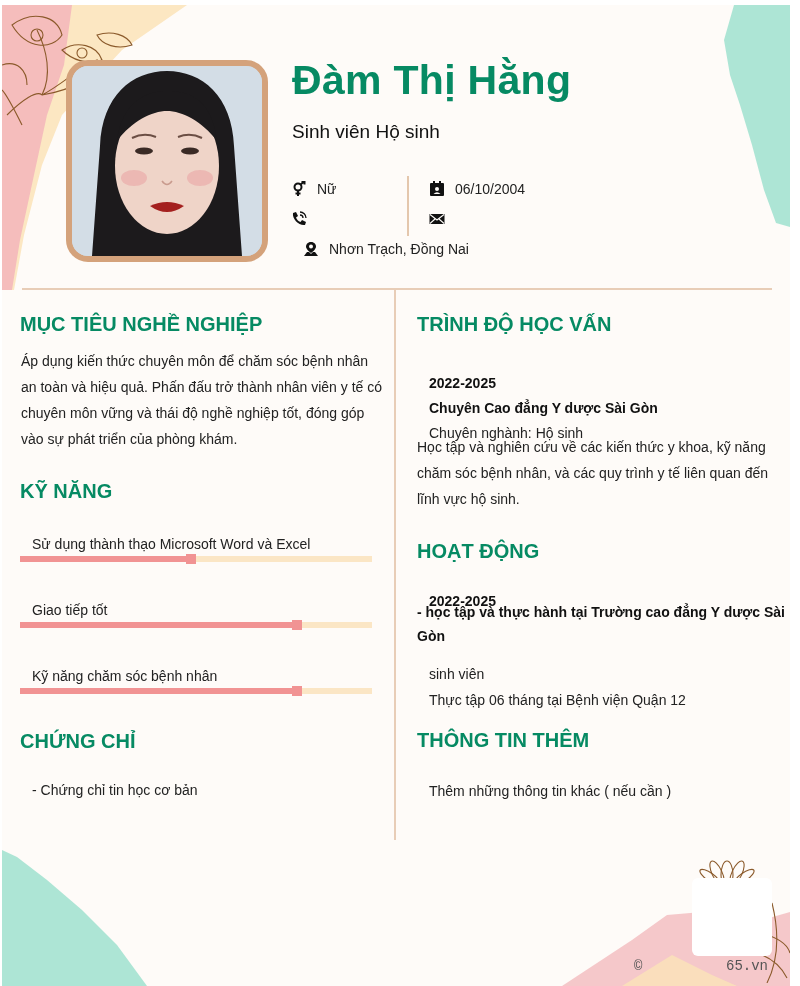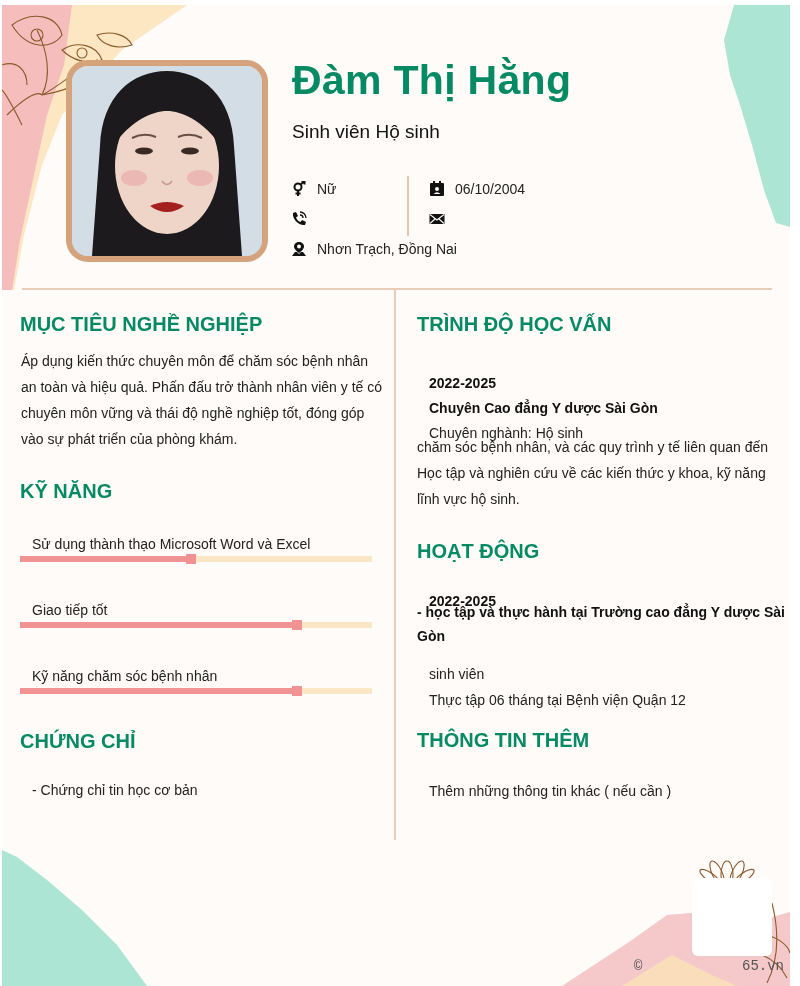--- a/index.html
+++ b/index.html
@@ -15,21 +15,21 @@
   .hdiv{position:absolute;left:20px;top:283px;width:750px;height:2px;background:#e8cdb7;}
   .coldiv{position:absolute;left:392px;top:285px;width:2px;height:550px;background:#e8cdb7;}
   .sec-title{position:absolute;font-size:20px;font-weight:bold;color:#068a63;margin:0;}
   .para{position:absolute;font-size:14px;line-height:26px;color:#222;margin:0;}
   .line{position:absolute;font-size:14px;color:#222;margin:12px;}
   .bold{font-weight:bold;color:#111;}
   .bar{position:absolute;left:18px;width:352px;height:6px;background:#fbe6c5;}
   .bar .fill{position:absolute;left:0;top:0;height:6px;background:#f19393;}
   .bar .knob{position:absolute;top:-2px;width:10px;height:10px;background:#f19393;}
   .copy{position:absolute;left:634px;top:958px;font-family:"Liberation Mono",monospace;font-size:14px;color:#555;}
-  .copy2{position:absolute;left:726px;top:958px;font-family:"Liberation Mono",monospace;font-size:14px;color:#555;margin-left:16px;}
+  .copy2{position:absolute;left:726px;top:958px;font-family:"Liberation Mono",monospace;font-size:14px;color:#555;}
 </style>
 </head>
 <body>
 
 <div class="page">
 
   <svg class="deco" style="left:0;top:0" width="200" height="290" viewBox="0 0 200 290">
     <path d="M0,0 L185,0 L120,45 L60,110 L40,160 L22,230 L12,285 L0,285 Z" fill="#fbe3b8" opacity="0.85"></path>
     <path d="M0,0 L70,0 L62,60 L45,110 L32,170 L18,235 L10,285 L0,285 Z" fill="#f4b8bb" opacity="0.9"></path>
     <g stroke="#8b5a2b" stroke-width="1.1" fill="none">
@@ -130,21 +130,21 @@
   </div>
   <div class="info" style="left:427px;top:206px">
     <span class="ico">
       <svg width="16" height="16" viewBox="0 0 16 16">
           <rect x="0.5" y="3" width="15" height="10" fill="#111"></rect>
           <path d="M1,3.5 L8,9 L15,3.5 M1,12.5 L6,8 M15,12.5 L10,8" stroke="#fefbf8" stroke-width="1.1" fill="none"></path>
         </svg>
     </span>
     <span></span>
   </div>
-  <div class="info" style="left:289px;top:236px">
+  <div class="info" style="left:301px;top:236px">
     <span class="ico">
       <svg width="16" height="16" viewBox="0 0 16 16">
           <path d="M8,1 C4.5,1 3,3.5 3,5.5 C3,8.5 8,12 8,12 C8,12 13,8.5 13,5.5 C13,3.5 11.5,1 8,1 Z" fill="#111"></path>
           <circle cx="8" cy="5.5" r="2" fill="#fefbf8"></circle>
           <path d="M1,15 L4,11 L6,11 L8,13 L10,11 L12,11 L15,15 Z" fill="#111"></path>
         </svg>
     </span>
     <span>Nhơn Trạch, Đồng Nai</span>
   </div>
   <div class="vdiv"></div>
@@ -181,22 +181,22 @@
   </div>
 
   <h2 class="sec-title" style="left:18px;top:725px">CHỨNG CHỈ</h2>
   <div class="line" style="left:18px;top:765px">- Chứng chỉ tin học cơ bản</div>
 
   <h2 class="sec-title" style="left:415px;top:308px">TRÌNH ĐỘ HỌC VẤN</h2>
   <div class="line bold" style="left:415px;top:358px">2022-2025</div>
   <div class="line bold" style="left:415px;top:383px">Chuyên Cao đẳng Y dược Sài Gòn</div>
   <div class="line" style="left:415px;top:408px">Chuyên nghành: Hộ sinh</div>
   <div class="para" style="left:415px;top:429px">
+    <div>Học tập và nghiên cứu về các kiến thức y khoa, kỹ năng</div>
     <div>chăm sóc bệnh nhân, và các quy trình y tế liên quan đến</div>
-    <div>Học tập và nghiên cứu về các kiến thức y khoa, kỹ năng</div>
     <div>lĩnh vực hộ sinh.</div>
   </div>
 
   <h2 class="sec-title" style="left:415px;top:535px">HOẠT ĐỘNG</h2>
   <div class="line bold" style="left:415px;top:576px">2022-2025</div>
   <div class="para bold" style="left:415px;top:595px;line-height:24px">
     <div>- học tập và thực hành tại Trường cao đẳng Y dược Sài</div>
     <div>Gòn</div>
   </div>
   <div class="line" style="left:415px;top:649px">sinh viên</div>

